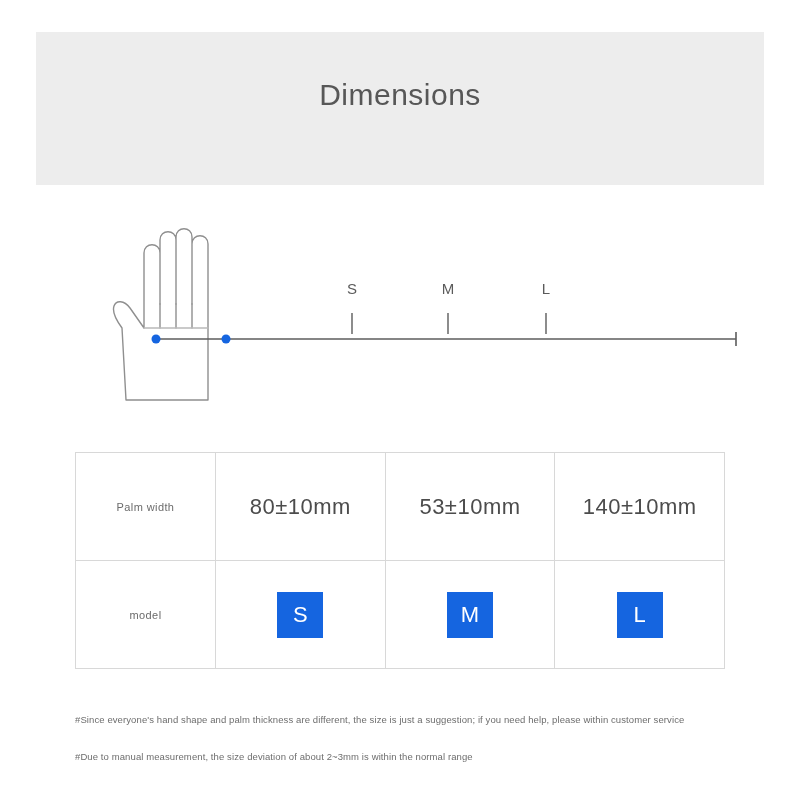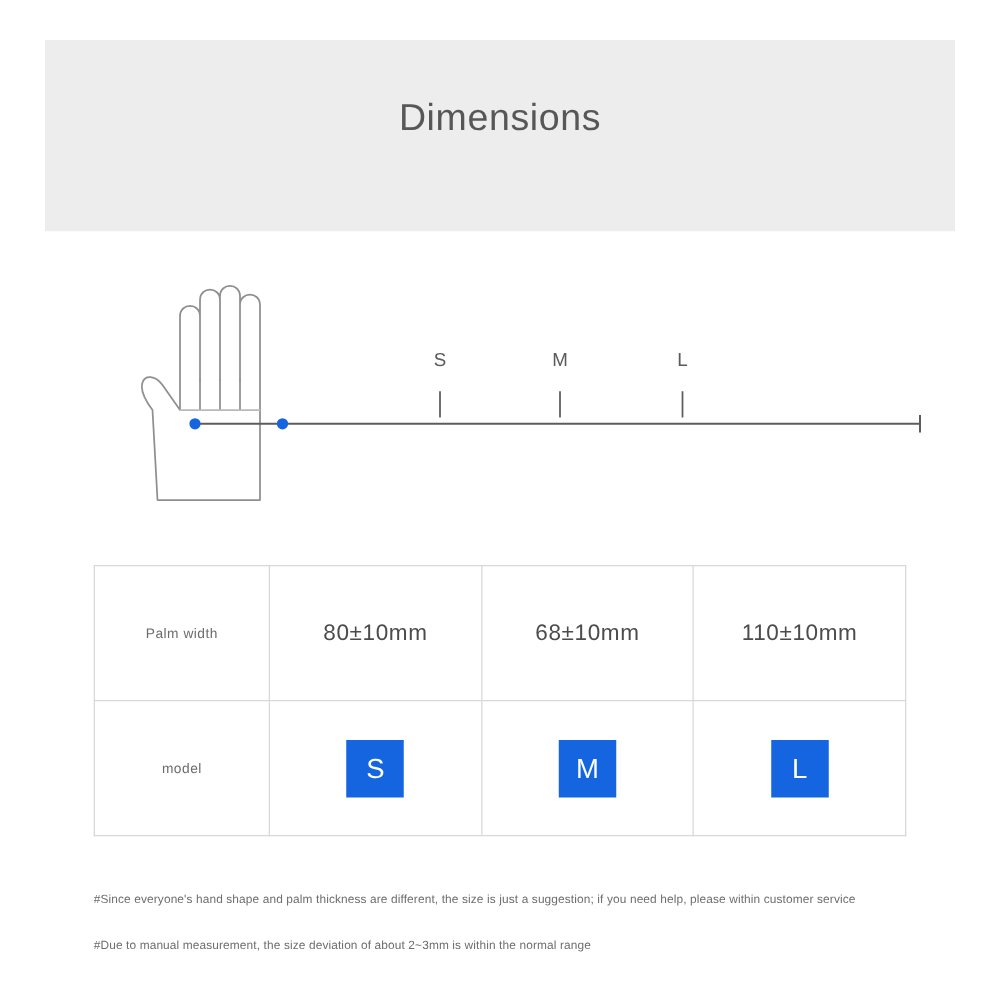--- a/index.html
+++ b/index.html
@@ -89,21 +89,21 @@
     text-align: center;
     vertical-align: middle;
   }
   .size-table td.rowhead {
     width: 137px;
     font-size: 11px;
     color: #6b6b6b;
     letter-spacing: 0.4px;
   }
   .size-table td.value {
-    font-size: 18px;
+    font-size: 22px;
     color: #4c4c4c;
     letter-spacing: 0.5px;
   }
   .model-badge {
     display: inline-block;
     width: 46px;
     height: 46px;
     line-height: 46px;
     background: #1565e0;
     color: #ffffff;
@@ -178,22 +178,22 @@
     <div class="scale-label lbl-m">M</div>
     <div class="scale-label lbl-l">L</div>
 
   </div>
 
   <table class="size-table">
     <tbody>
       <tr>
         <td class="rowhead">Palm width</td>
         <td class="value">80±10mm</td>
-        <td class="value">68±10mm</td>
-        <td class="value">110±10mm</td>
+        <td class="value">53±10mm</td>
+        <td class="value">140±10mm</td>
       </tr>
       <tr>
         <td class="rowhead">model</td>
         <td>
           <span class="model-badge">S</span>
         </td>
         <td>
           <span class="model-badge">M</span>
         </td>
         <td>

